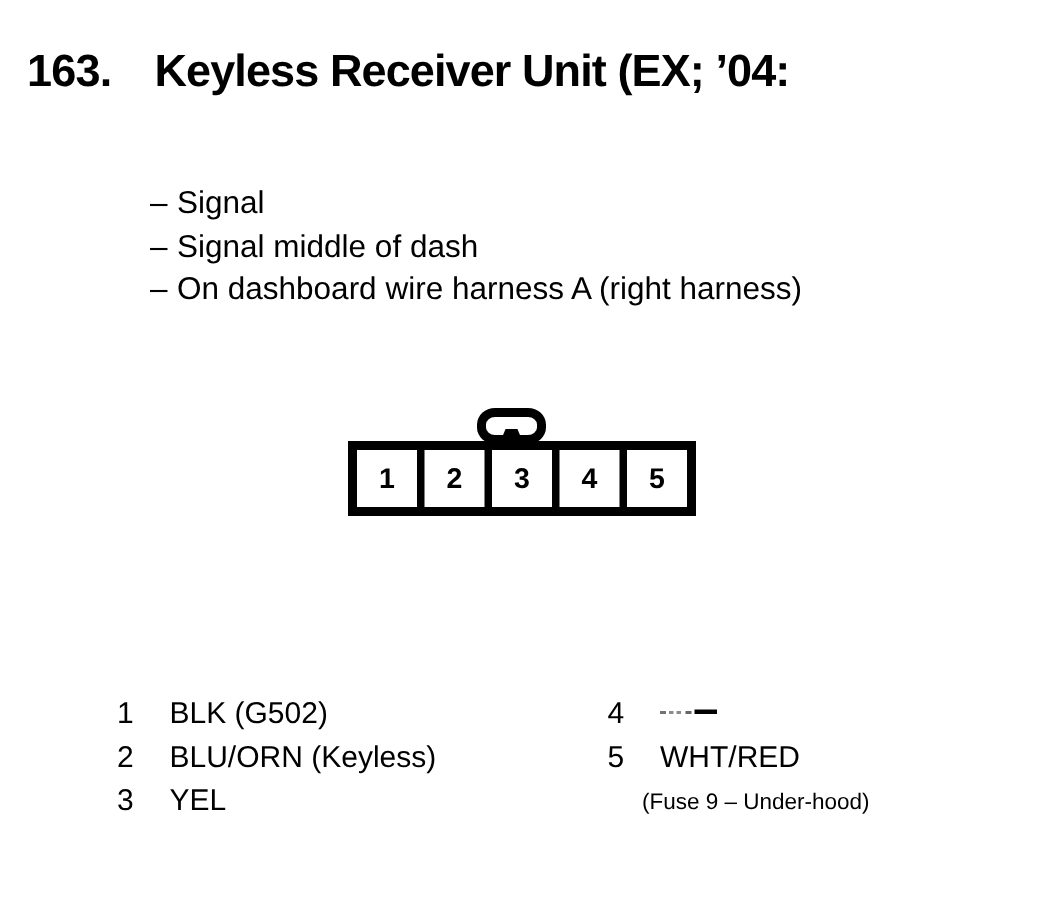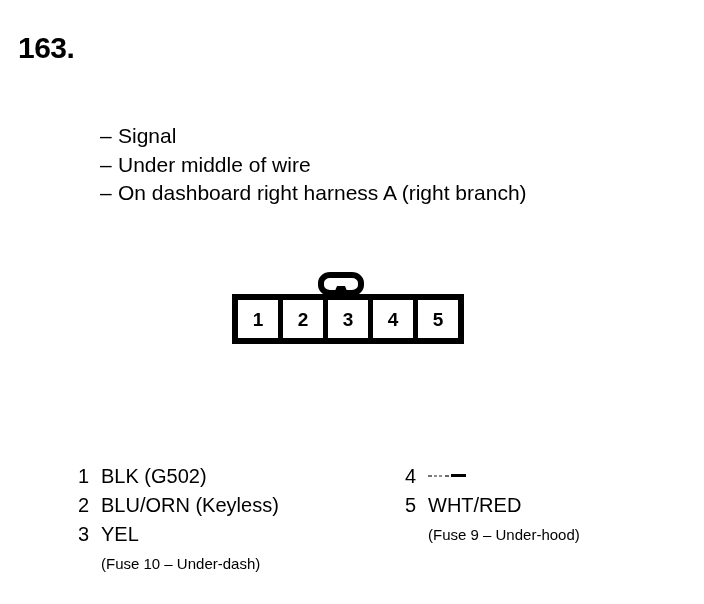--- a/index.html
+++ b/index.html
@@ -163,20 +163,21 @@
     line-height: 29px;
     white-space: pre;
   }
   .pin-num {
     width: 23px;
     flex: 0 0 23px;
     font-weight: normal;
   }
   .pin-label {
     flex: 1 1 auto;
+    margin-left: 12px;
   }
   .pin-sub {
     padding-left: 23px;
     font-size: 15px;
     line-height: 29px;
     white-space: pre;
   }
   .pin-empty-dash {
     display: inline-block;
     position: relative;
@@ -196,35 +197,36 @@
   .pin-empty-dash i:nth-child(5) { left: 23px; width: 15px; height: 3px; top: 7px; opacity: 1; }
 </style>
 </head>
 <body>
 
 <div class="page">
 
   <div class="title-block">
     <div class="title-row">
       <span class="title-number">163.</span>
+      <span class="title-text title-line">Keyless Receiver Unit (EX; ’04:</span>
     </div>
   </div>
 
   <div class="bullets">
     <div class="bullet-item">
       <span class="bullet-mark">–</span>
       <span class="bullet-text">Signal</span>
     </div>
     <div class="bullet-item">
       <span class="bullet-mark">–</span>
-      <span class="bullet-text">Under middle of wire</span>
+      <span class="bullet-text">Signal middle of dash</span>
     </div>
     <div class="bullet-item">
       <span class="bullet-mark">–</span>
-      <span class="bullet-text">On dashboard right harness A (right branch)</span>
+      <span class="bullet-text">On dashboard wire harness A (right harness)</span>
     </div>
   </div>
 
   <div class="connector">
     <div class="latch"></div>
     <div class="latch-stem"></div>
     <div class="latch-stem-fill"></div>
     <div class="shell">
       <div class="cavity">1</div>
       <div class="cavity">2</div>
@@ -242,21 +244,20 @@
         <span class="pin-label">BLK (G502)</span>
       </div>
       <div class="legend-row">
         <span class="pin-num">2</span>
         <span class="pin-label">BLU/ORN (Keyless)</span>
       </div>
       <div class="legend-row">
         <span class="pin-num">3</span>
         <span class="pin-label">YEL</span>
       </div>
-      <div class="pin-sub">(Fuse 10 – Under-dash)</div>
     </div>
 
     <div class="legend-col right">
       <div class="legend-row">
         <span class="pin-num">4</span>
         <span class="pin-label"><span class="pin-empty-dash"><i></i><i></i><i></i><i></i><i></i></span></span>
       </div>
       <div class="legend-row">
         <span class="pin-num">5</span>
         <span class="pin-label">WHT/RED</span>

